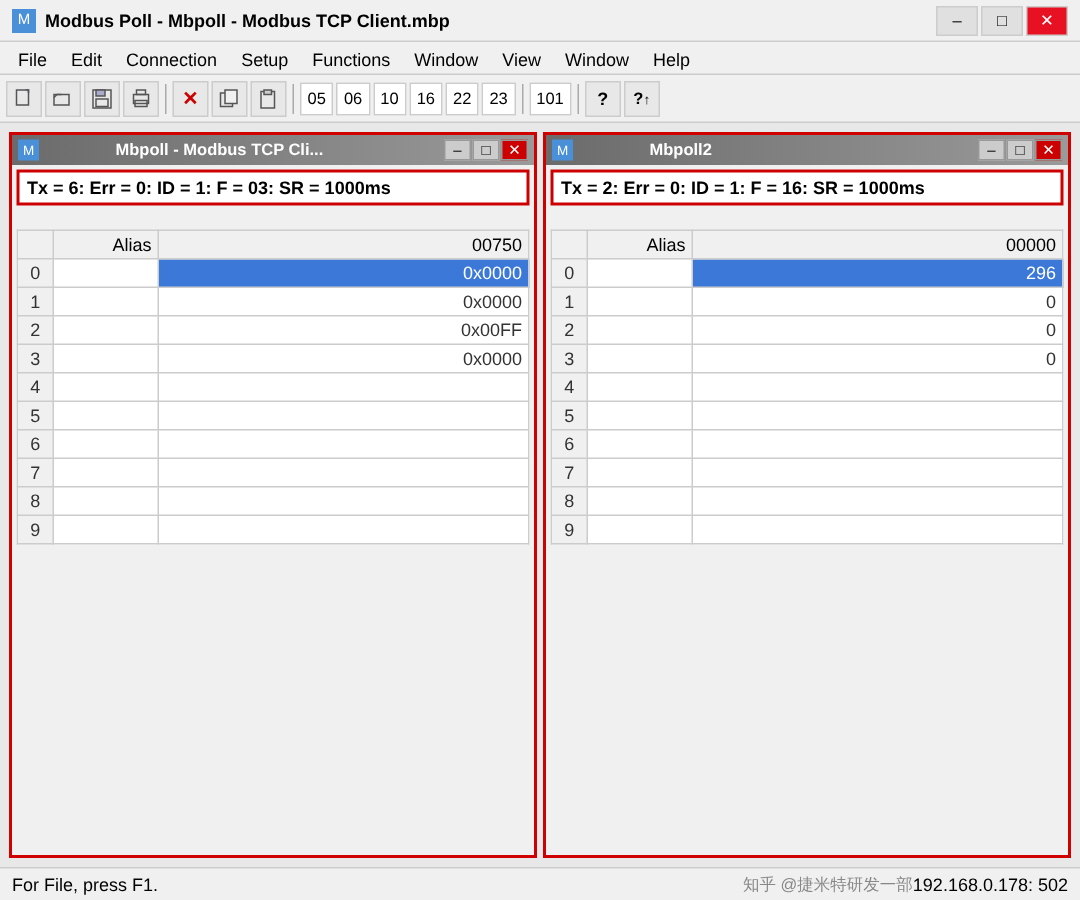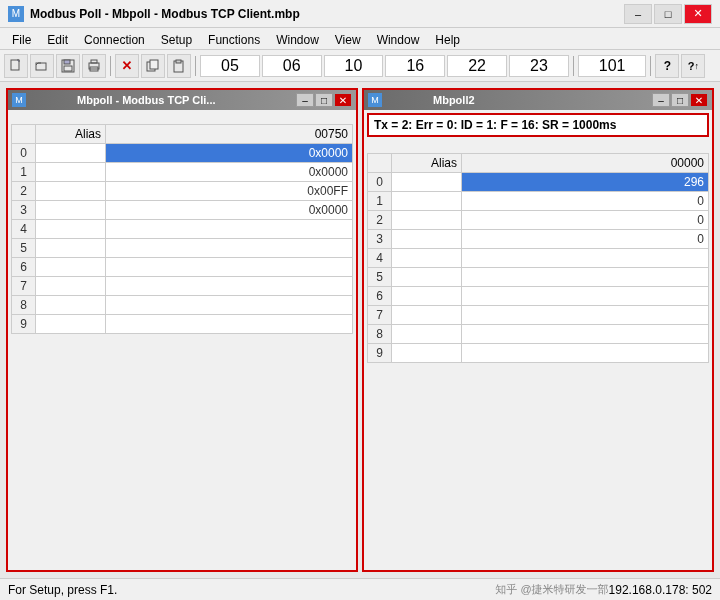--- a/index.html
+++ b/index.html
@@ -94,22 +94,22 @@
       font-size: 11px;
       cursor: pointer;
     }
     .tb-separator {
       width: 1px;
       height: 20px;
       background: #aaa;
       margin: 0 2px;
     }
     .tb-label {
-      font-size: 16px;
-      padding: 2px 20px;
+      font-size: 11px;
+      padding: 2px 4px;
       border: 1px solid #ccc;
       background: white;
       min-width: 22px;
       text-align: center;
       height: 22px;
       display: flex;
       align-items: center;
     }
 
     
@@ -359,20 +359,21 @@
       <div class="sub-title-left">
         <div class="sub-title-icon">M</div>
         <span class="sub-title-text">Mbpoll - Modbus TCP Cli...</span>
       </div>
       <div class="sub-title-btns">
         <div class="sub-btn">–</div>
         <div class="sub-btn">□</div>
         <div class="sub-btn close">✕</div>
       </div>
     </div>
+    <div class="sub-status">Tx = 6: Err = 0: ID = 1: F = 03: SR = 1000ms</div>
     <div class="data-table">
       <table>
         <thead>
           <tr>
             <th></th>
             <th class="alias-col">Alias</th>
             <th class="value-col">00750</th>
           </tr>
         </thead>
         <tbody id="table1-body">
@@ -505,18 +506,18 @@
               <td class="empty"></td>
             </tr>
           </tbody>
       </table>
     </div>
   </div>
 
 </div>
 
 <div class="status-bar">
-  <span class="status-left">For Setup, press F1.</span>
+  <span class="status-left">For File, press F1.</span>
   <div class="status-right">
     <span class="watermark">知乎 @捷米特研发一部</span>
     <span>192.168.0.178: 502</span>
   </div>
 </div>
 
 </body></html>

